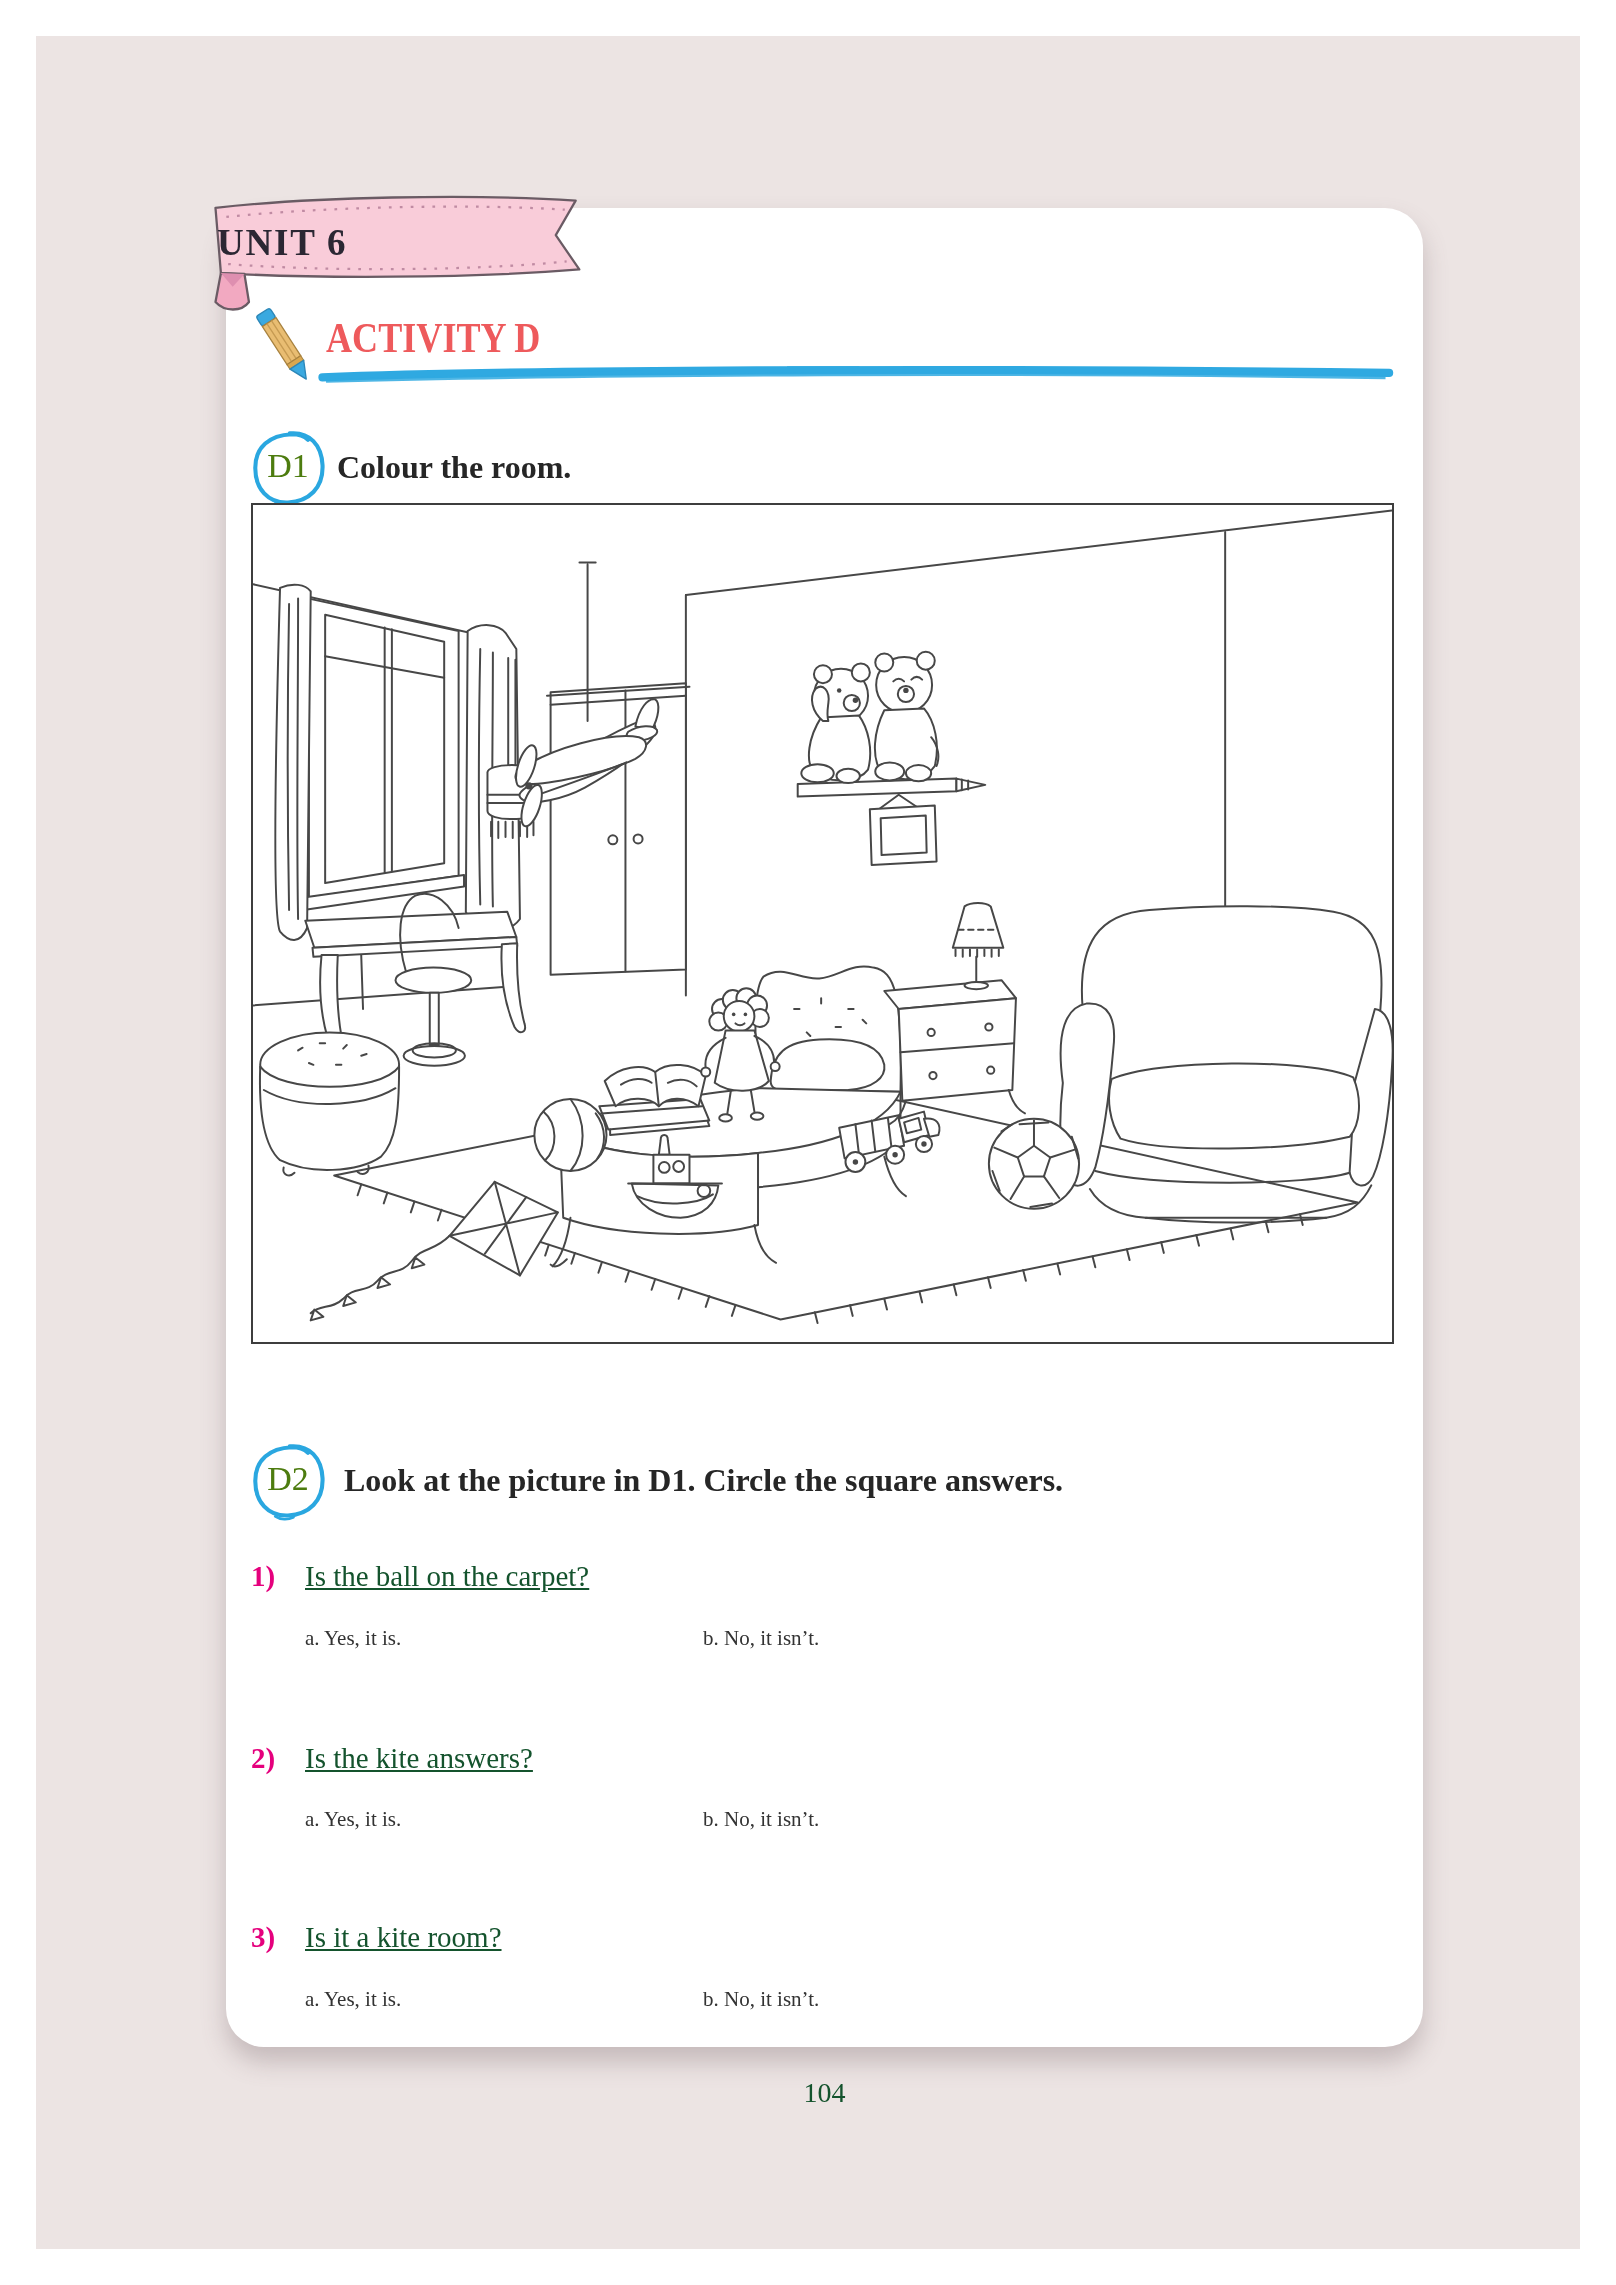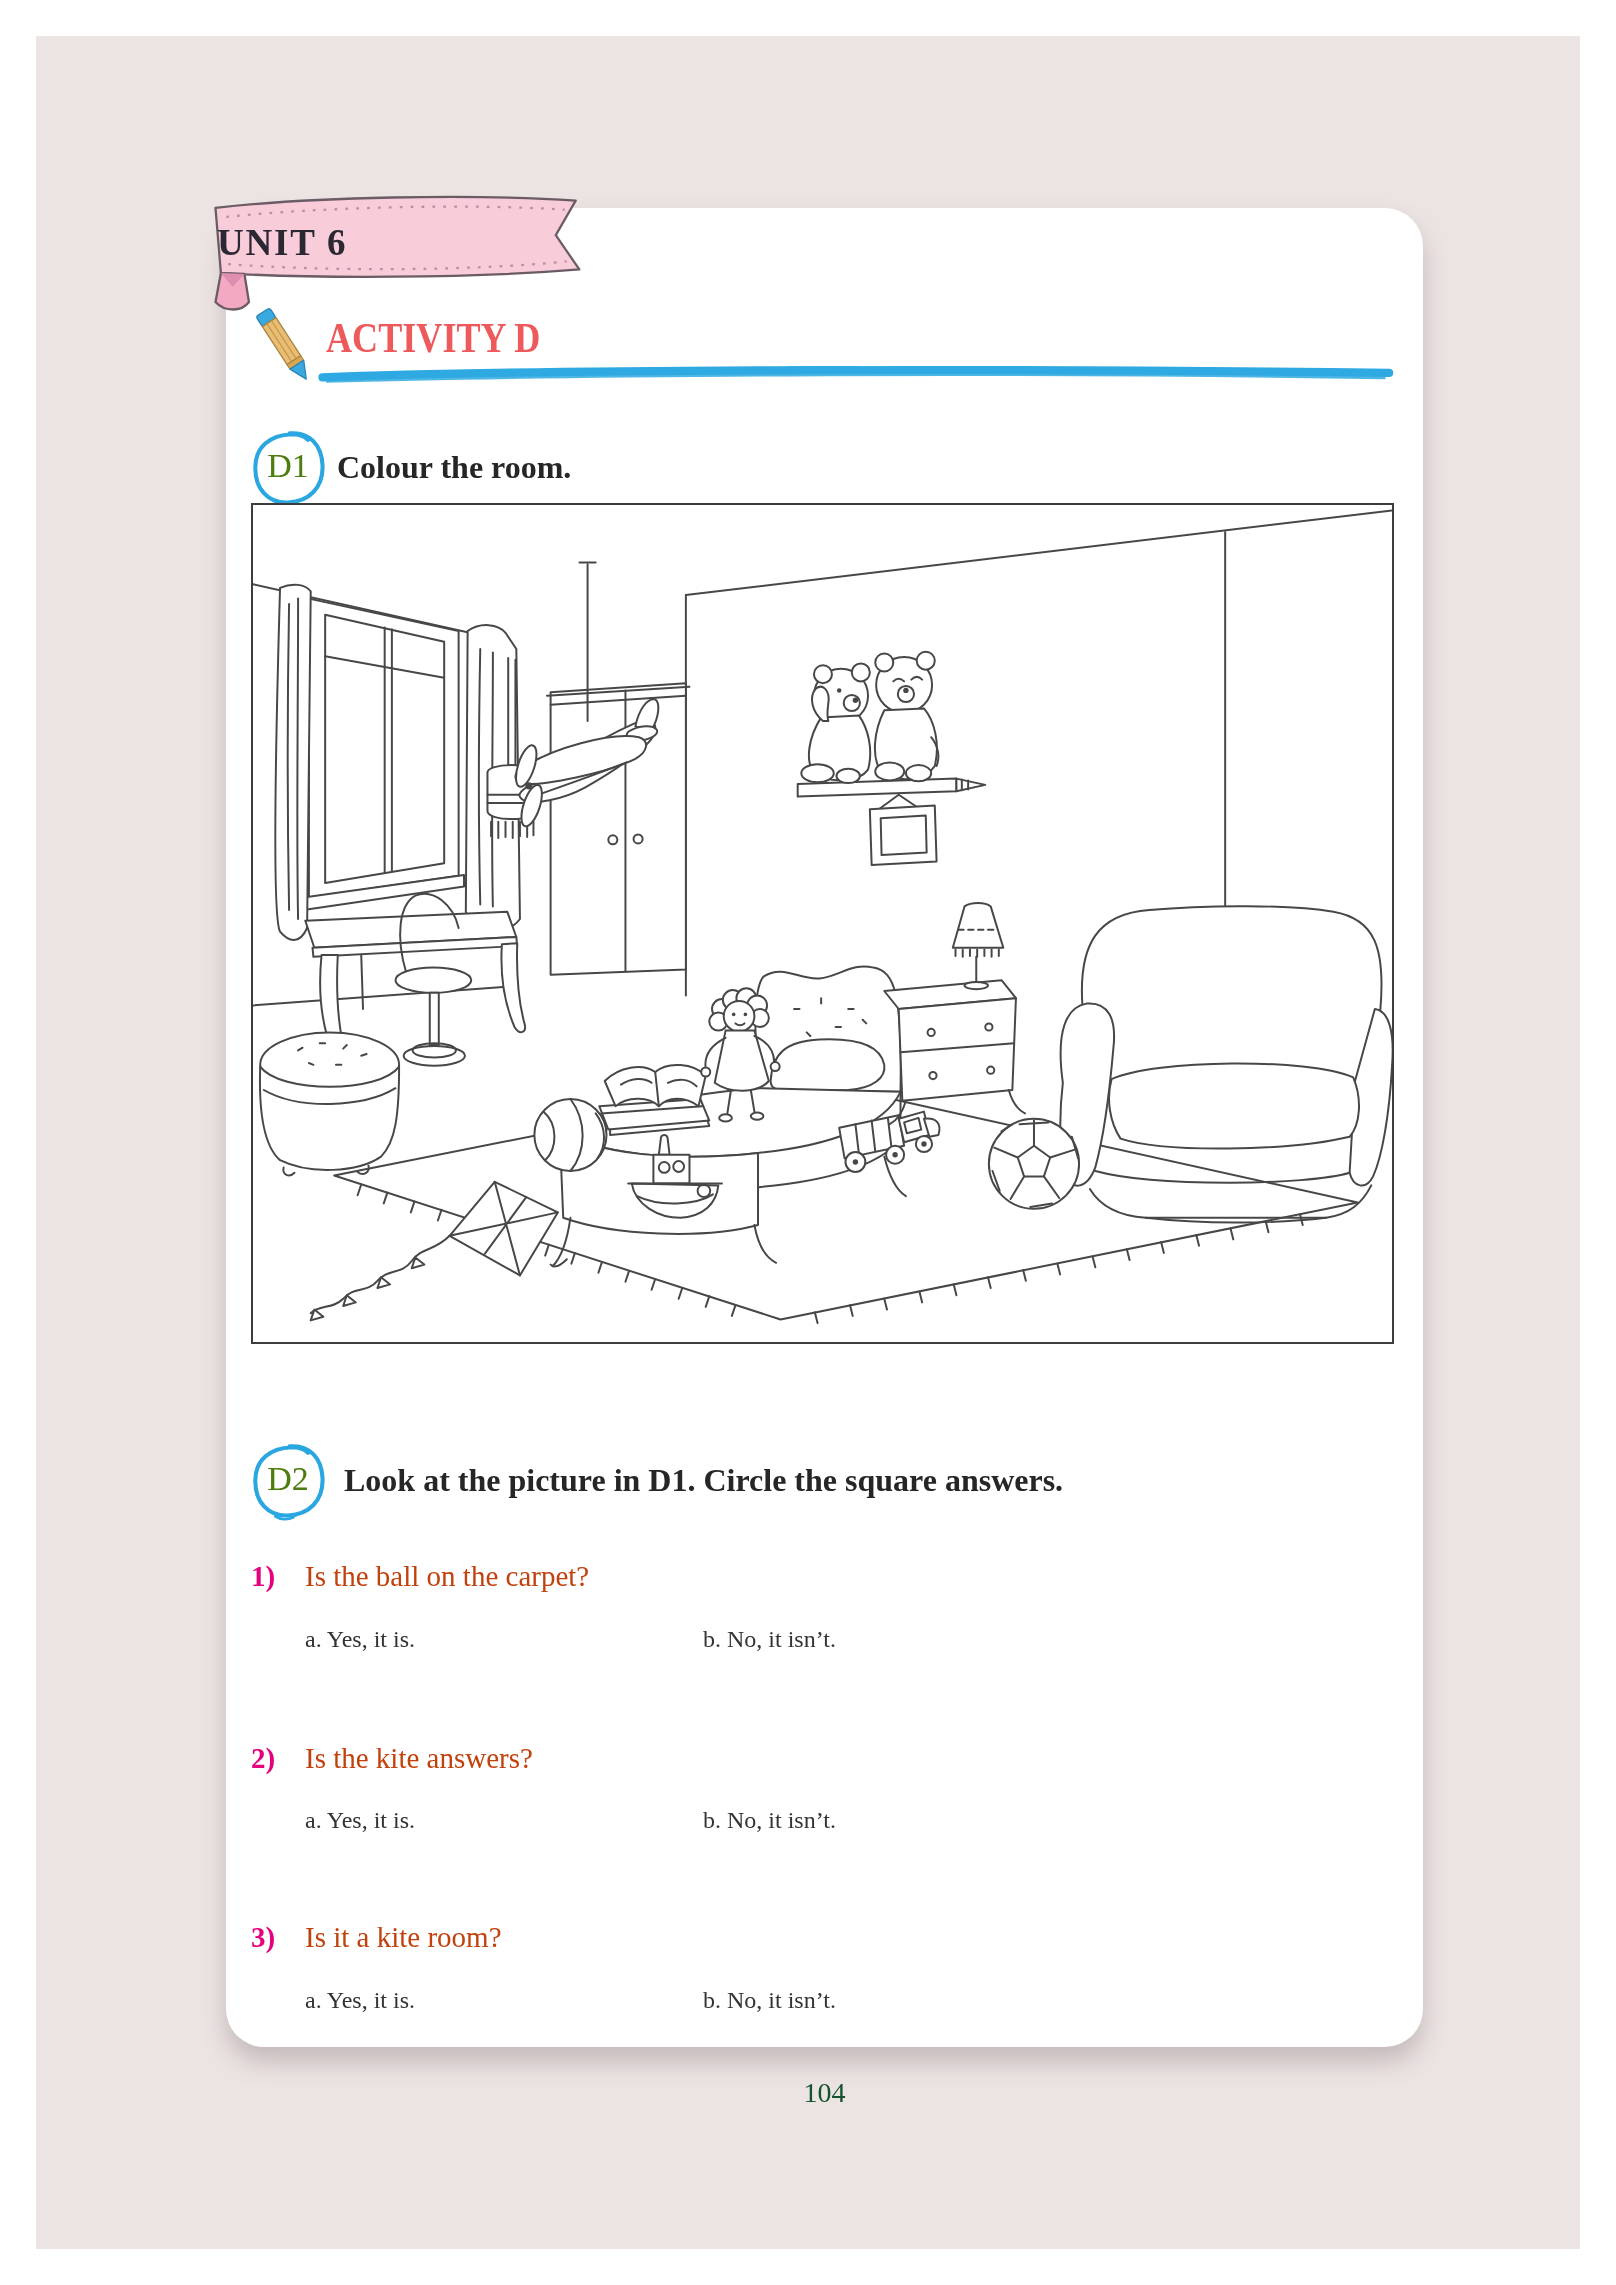--- a/index.html
+++ b/index.html
@@ -34,22 +34,22 @@
   .instruction { position:absolute; font-size:32px; font-weight:bold; color:#262626; white-space:nowrap; }
   .instr-d1 { left:337px; top:449px; }
   .instr-d2 { left:344px; top:1462px; }
   .illustration {
     position:absolute; left:251px; top:503px; width:1143px; height:841px;
     border:2.3px solid #3d3d3d; box-sizing:border-box; background:#ffffff;
   }
   .illustration svg { width:100%; height:100%; display:block; }
   .q-line { position:absolute; left:251px; font-size:29px; white-space:nowrap; }
   .q-num { display:inline-block; width:54px; font-weight:bold; color:#e5007d; }
-  .q-text { color:#c2410c; }
-  .opt-line { position:absolute; left:305px; font-size:24px; color:#333333; white-space:nowrap; }
+  .q-text { color:#14532d;text-decoration:underline; }
+  .opt-line { position:absolute; left:305px; font-size:21px; color:#333333; white-space:nowrap; }
   .opt-a { display:inline-block; width:398px; }
   .page-num { position:absolute; left:226px; top:2077px; width:1197px; text-align:center; font-size:28px; color:#14532d; }
   
   .ln  { fill:none; stroke:#474747; stroke-width:2.2; stroke-linecap:round; stroke-linejoin:round; }
   .wf  { fill:#ffffff; stroke:#474747; stroke-width:2.2; stroke-linecap:round; stroke-linejoin:round; }
   .dot { fill:#474747; stroke:none; }
 </style>
 </head>
 <body>
 

